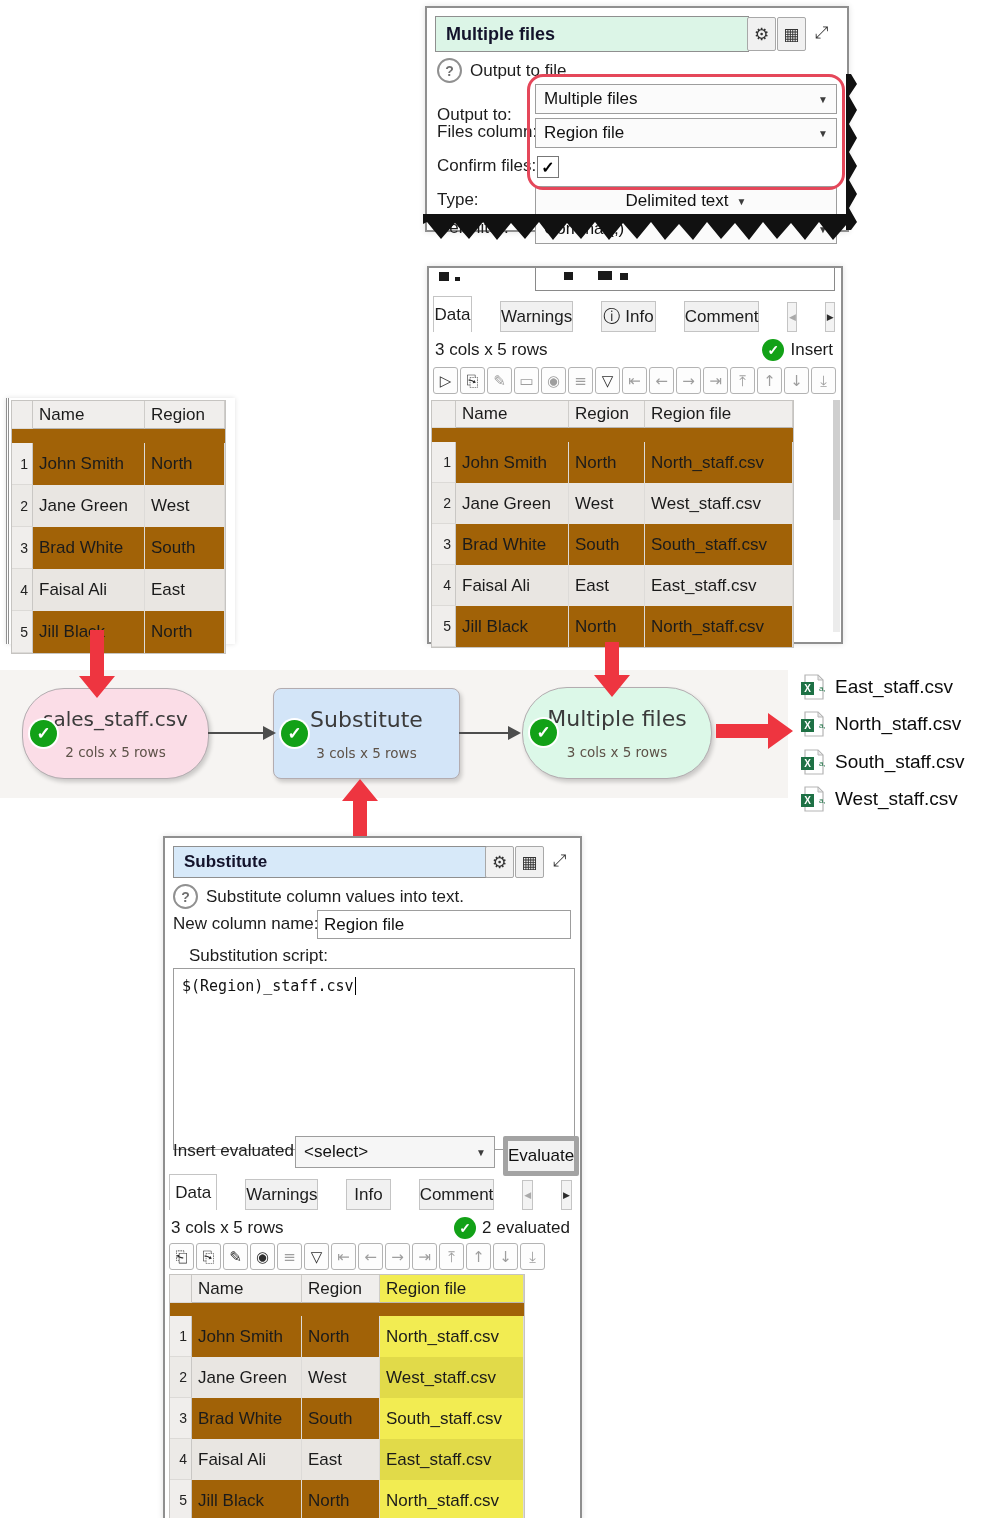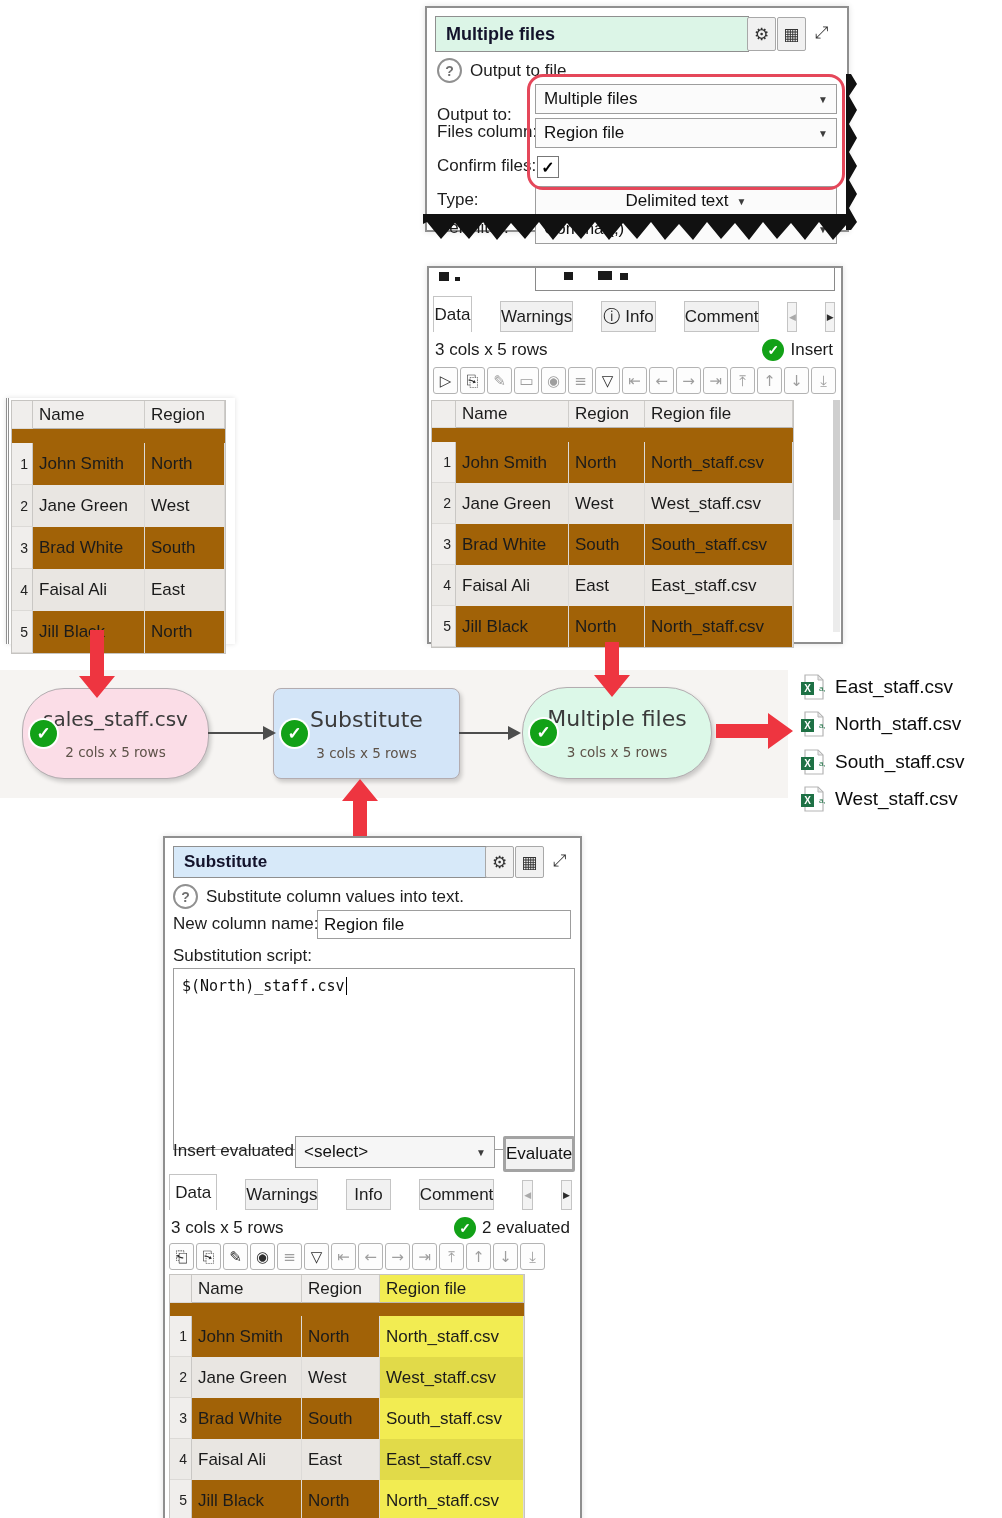--- a/index.html
+++ b/index.html
@@ -53,21 +53,21 @@
   .node .ns{font-family:"DejaVu Sans",sans-serif;font-size:13.5px;color:#5d5248;margin-top:13px;}
   .nbadge{position:absolute;left:7px;top:50%;margin-top:-14px;width:27px;height:27px;border-radius:50%;
           background:#12a117;color:#fff;display:flex;align-items:center;justify-content:center;font-size:17px;
           font-weight:bold;box-shadow:0 0 0 2px #fff;}
   .filelist-item{position:absolute;display:flex;align-items:center;gap:9px;height:30px;}
   .filelabel{font-size:19px;color:#0c0c0c;}
   .input{position:absolute;background:#fff;border:1px solid #9d9d9d;display:flex;align-items:center;
          font-size:17px;color:#111;padding:0 6px;}
   .mono{font-family:"DejaVu Sans Mono",monospace;}
   .cursorbar{display:inline-block;width:1.5px;height:18px;background:#000;vertical-align:middle;margin-left:1px;}
-  .button{position:absolute;background:#f2f2f2;border:3px solid #a3a3a3;display:flex;align-items:center;
+  .button{position:absolute;background:#f2f2f2;border:5px solid #a3a3a3;display:flex;align-items:center;
           font-size:17px;color:#111;border-radius:2px;}
   .fragbox{position:absolute;border:1px solid #8a8a8a;border-top:none;background:#fff;overflow:hidden;}
   .fragmark{position:absolute;background:#1a1a1a;}
   svg{display:block;}
 </style>
 </head>
 <body>
 
 <div class="canvas">
 
@@ -349,24 +349,24 @@
           <span>?</span>
         </span>
       <span>Substitute column values into text.</span>
     </div>
 
     <div class="flabel" style="left:8px;top:72px;">New column name:</div>
     <div class="input" style="left:152px;top:72px;width:240px;height:27px;">
       <span>Region file</span>
     </div>
 
-    <div class="flabel" style="left:8px;top:104px;">Substitution script:</div>
+    <div class="flabel" style="left:24px;top:104px;">Substitution script:</div>
 
     <div class="input mono" style="left:8px;top:130px;width:384px;height:164px;align-items:flex-start;padding:8px;font-size:15px;">
-      <span>$(North)_staff.csv</span>
+      <span>$(Region)_staff.csv</span>
         <span class="cursorbar"></span>
     </div>
 
     <div class="flabel" style="left:8px;top:298px;height:30px;">Insert evaluated:</div>
     <div class="dropdown" style="left:130px;top:298px;width:182px;height:30px;background:#f6f6f6;">
       <span>&lt;select&gt;</span>
       <span class="caret">▼</span>
     </div>
     <div class="button" style="left:338px;top:298px;width:66px;height:30px;">
       <span>Evaluate</span>

